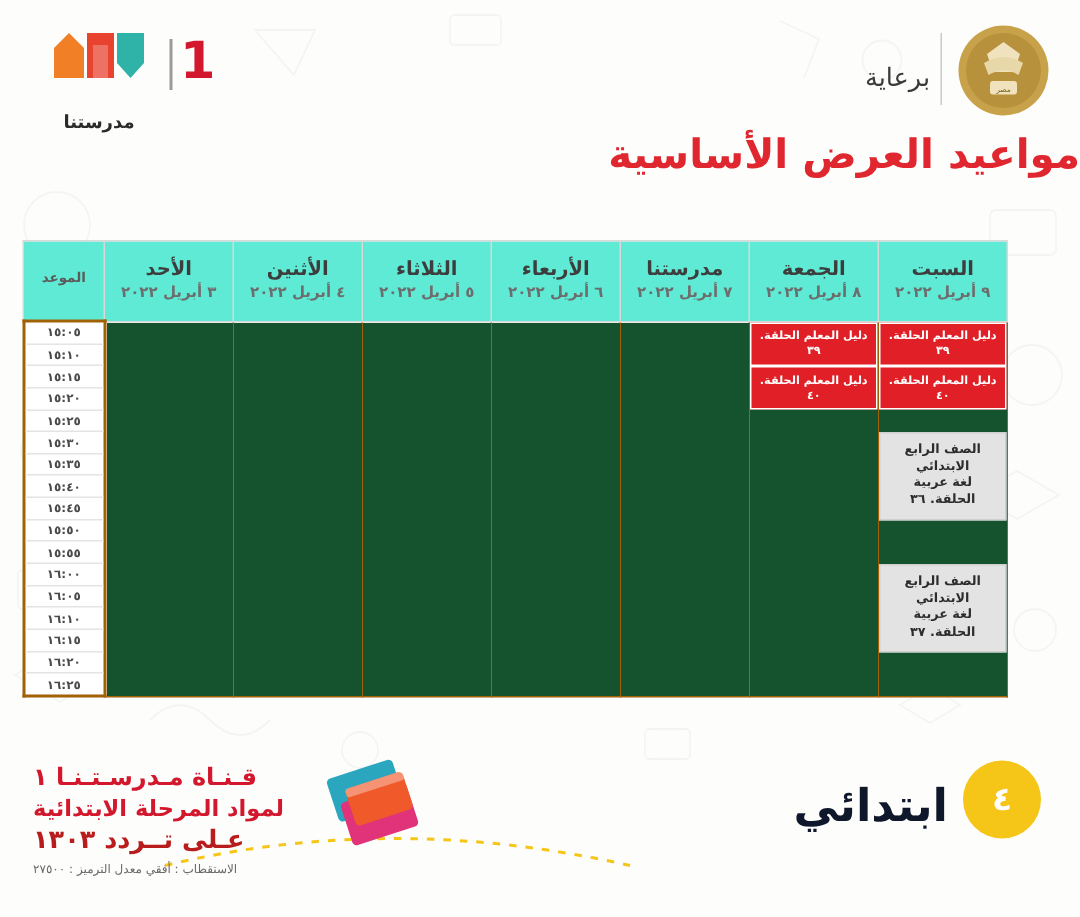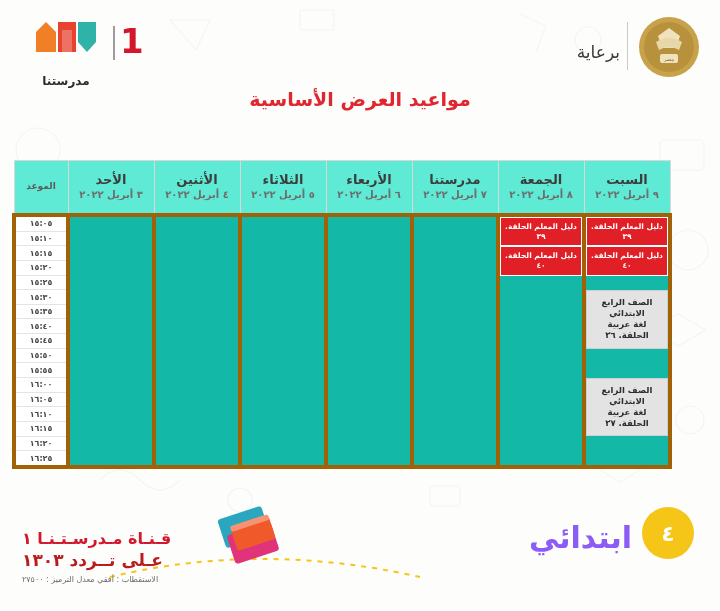--- a/index.html
+++ b/index.html
@@ -90,22 +90,21 @@
     width: 2px;
     height: 34px;
     background: #9b9b9b;
   }
 
   
   #title-main {
     position: absolute;
     top: 88px;
     left: 0; right: 0;
-    text-align: center;
-    font-size: 19px;
+    font-size: 27px;
     font-weight: bold;
     color: #e0262e;
   }
   #title-sub {
     position: absolute;
     top: 120px;
     left: 0; right: 0;
     text-align: center;
     font-size: 19px;
     font-weight: bold;
@@ -148,29 +147,29 @@
   th.time-head .day-name {
     font-size: 9px;
     color: #5b5b5b;
     font-weight: bold;
   }
   col.daycol { width: 86px; }
   col.timecol { width: 54px; }
 
   
   td.daycell {
-    border: 4px solid #a16207;
-    background: #14b8a6;
+    border: 1px solid #a16207;
+    background: #14532d;
     padding: 0;
     height: 248px;
     vertical-align: top;
     position: relative;
   }
   td.timecell {
-    border: 4px solid #a16207;
+    border: 2px solid #a16207;
     background: #ffffff;
     padding: 0;
     height: 248px;
     vertical-align: top;
   }
   .time-list {
     display: flex;
     flex-direction: column;
     height: 248px;
   }
@@ -236,21 +235,21 @@
     color: #ffffff;
     font-weight: bold;
     font-size: 22px;
   }
   #grade-word {
     position: absolute;
     bottom: 56px;
     right: 88px;
     font-size: 30px;
     font-weight: bold;
-    color: #8b5cf6;
+    color: #0f172a;
   }
   #footer-text {
     position: absolute;
     bottom: 24px;
     left: 22px;
     text-align: left;
     direction: rtl;
   }
   #footer-text .l1 {
     font-size: 16px;
@@ -460,17 +459,18 @@
     <g transform="rotate(-18 45 35)">
       <rect x="14" y="8" width="46" height="30" rx="3" fill="#2aa7bf"></rect>
       <rect x="18" y="26" width="46" height="30" rx="3" fill="#e0337a"></rect>
       <rect x="24" y="18" width="40" height="26" rx="3" fill="#f05a2a"></rect>
       <rect x="24" y="18" width="40" height="6" rx="2" fill="#ffffff" opacity="0.35"></rect>
     </g>
   </svg>
 
   <div id="footer-text">
     <div class="l1">قـنـاة مـدرسـتـنـا ١</div>
+    <div class="l2">لمواد المرحلة الابتدائية</div>
     <div class="l3">عـلى تــردد ١٣٠٣</div>
     <div class="l4">الاستقطاب : أفقي    معدل الترميز : ٢٧٥٠٠</div>
   </div>
 
 </div>
 
 </body></html>

